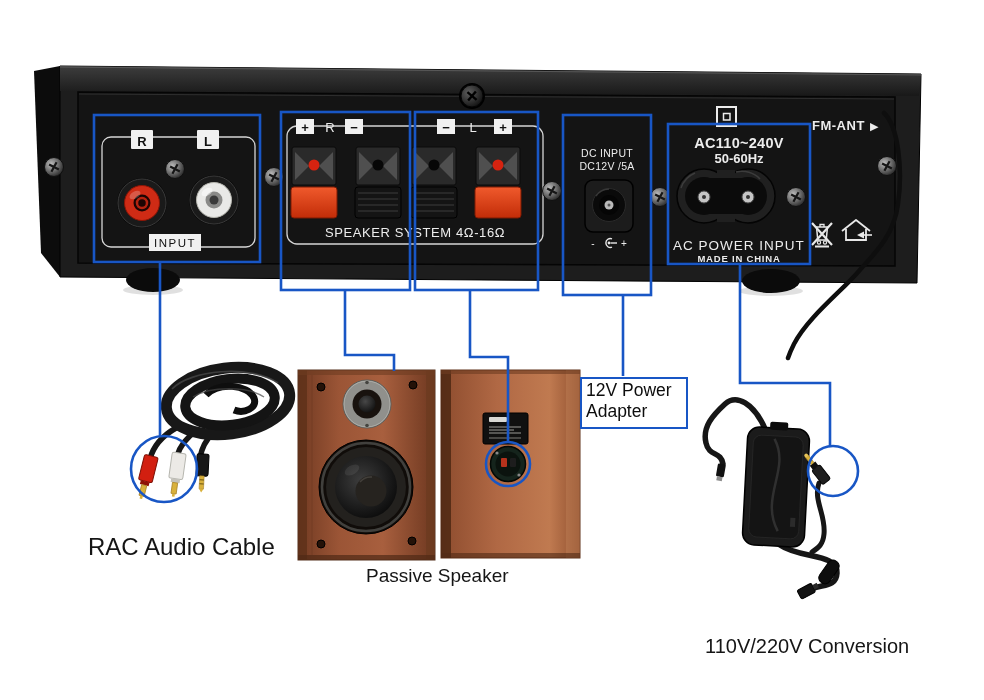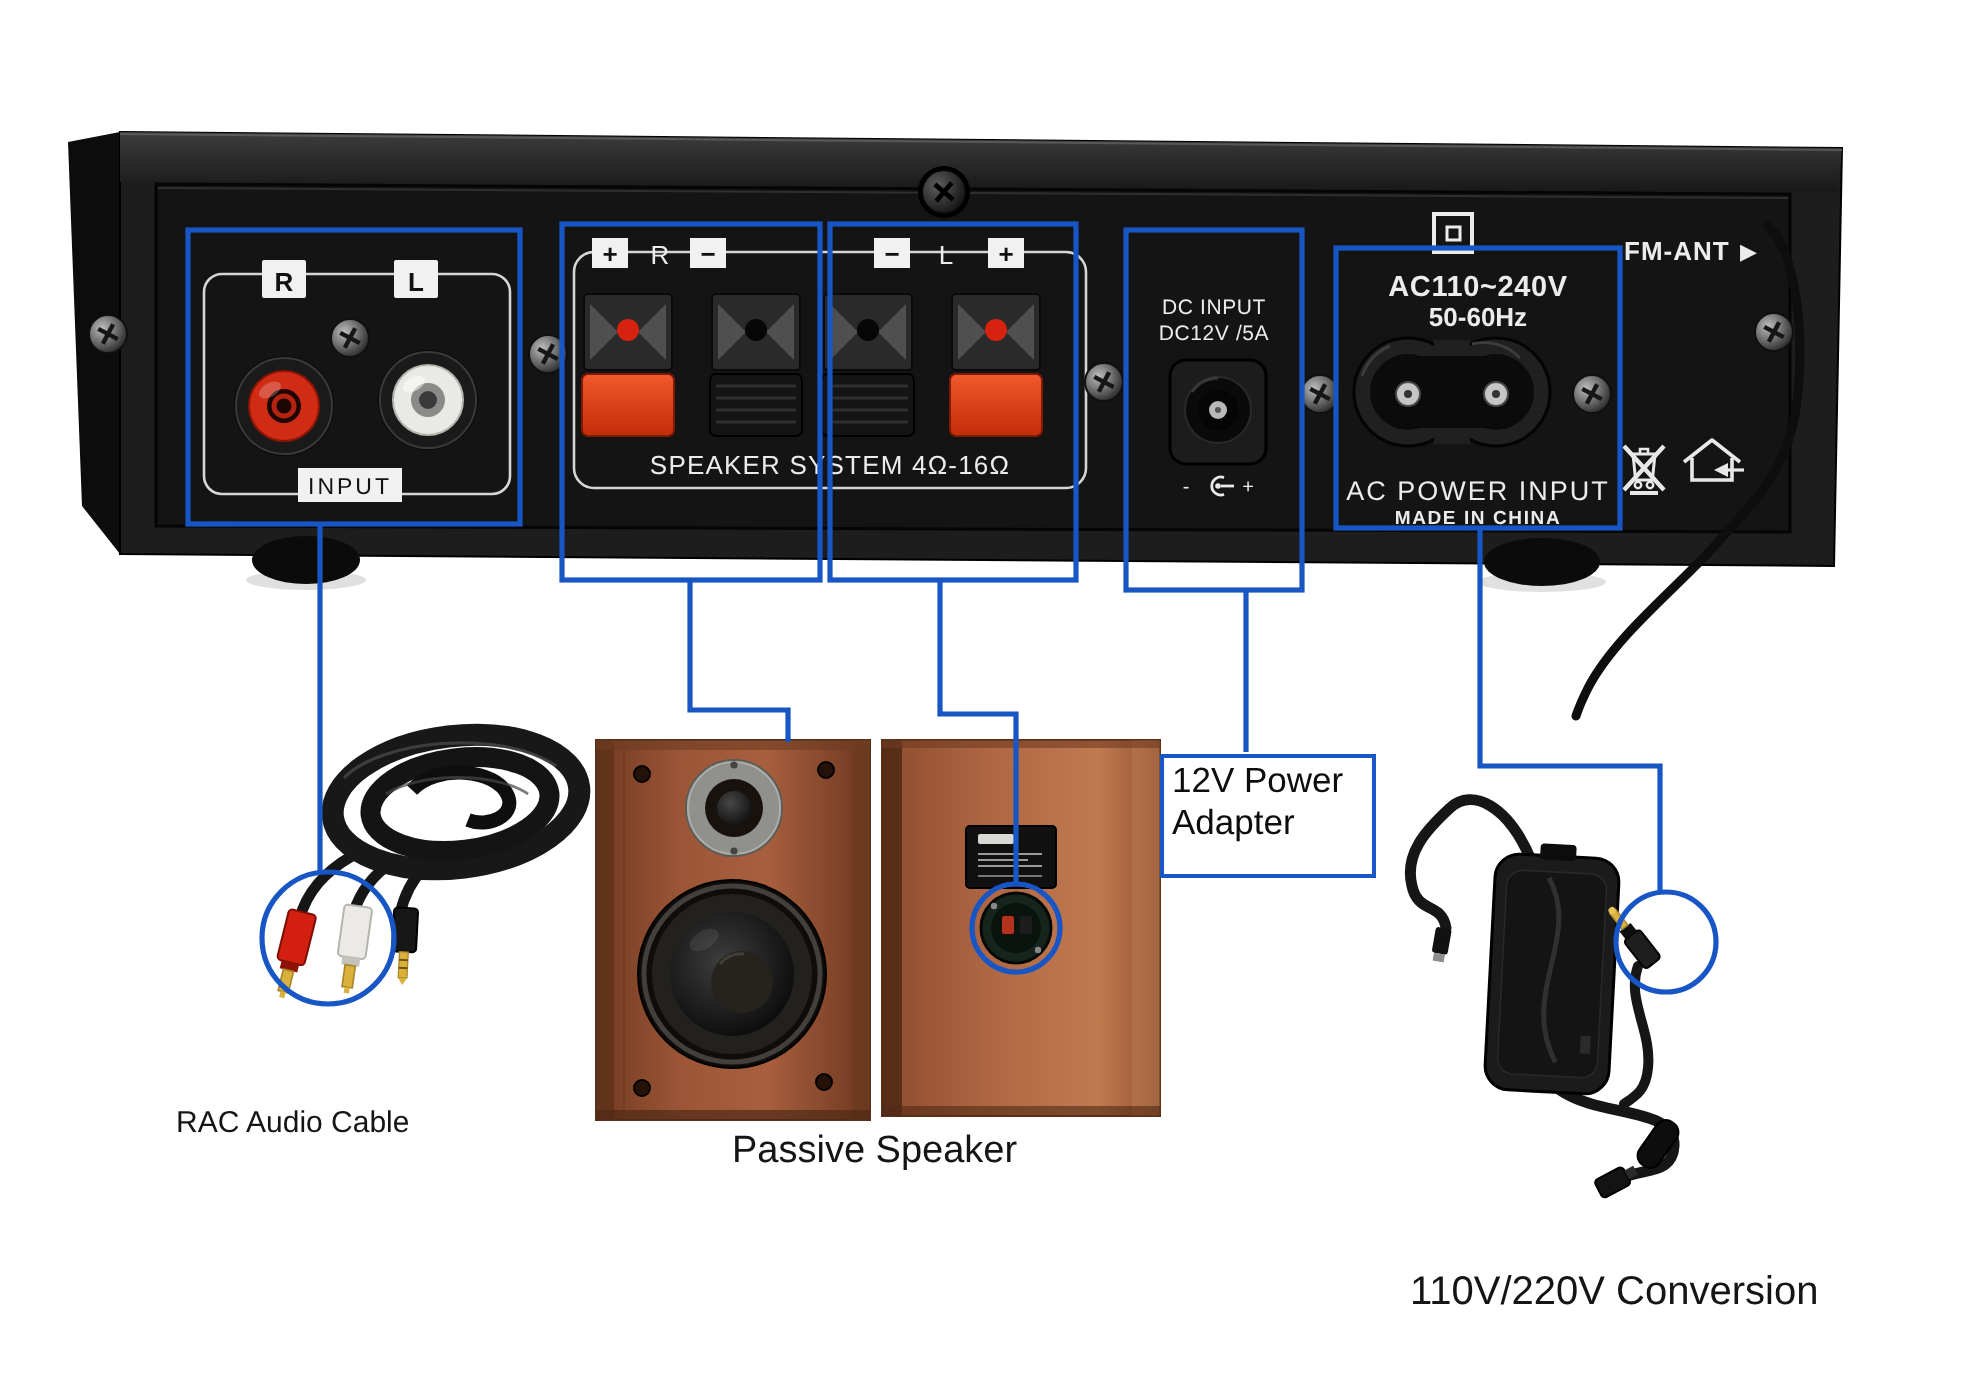--- a/index.html
+++ b/index.html
@@ -5,26 +5,26 @@
   html,body{margin:0;padding:0;background:#fff;}
   .stage{position:relative;width:984px;height:700px;background:#fff;overflow:hidden;
          font-family:"Liberation Sans",sans-serif;}
   .stage svg{position:absolute;left:0;top:0;}
   svg text{font-family:"Liberation Sans",sans-serif;}
   .co{stroke:var(--accent-blue,#1856c5);fill:none;stroke-width:2.6px;}
   .wline{stroke:#e6e6e6;stroke-width:1.3px;fill:none;opacity:.92;}
   .pt{fill:#ececec;}
   .bt{fill:#111;}
   .cap{position:absolute;color:var(--caption-text,#151515);white-space:nowrap;}
-  .cap-cable{left:88px;top:553px;font-size:15px;text-align:right;}
+  .cap-cable{left:88px;top:533px;font-size:24px;text-align:right;}
   .cap-speaker{left:366px;top:565px;font-size:19px;}
   .cap-conv{left:705px;top:603px;font-size:20px;margin-top:32px;}
   .adapter-box{position:absolute;left:580px;top:377px;width:100px;
     border:2.6px solid var(--accent-blue,#1856c5);background:#fff;color:#0d0d0d;
-    font-size:17.5px;line-height:1.22;padding:1px 0 14px 4px;}
+    font-size:17.5px;line-height:1.22;padding:1px 0 4px 4px;}
 </style>
 </head>
 <body>
 
 <div class="stage">
 <svg width="984" height="700" viewBox="0 0 984 700">
   <defs>
     <linearGradient id="gBezel" x1="0" y1="0" x2="0" y2="1">
       <stop offset="0" stop-color="#3d3d3d"></stop>
           <stop offset="1" stop-color="#181818"></stop>

